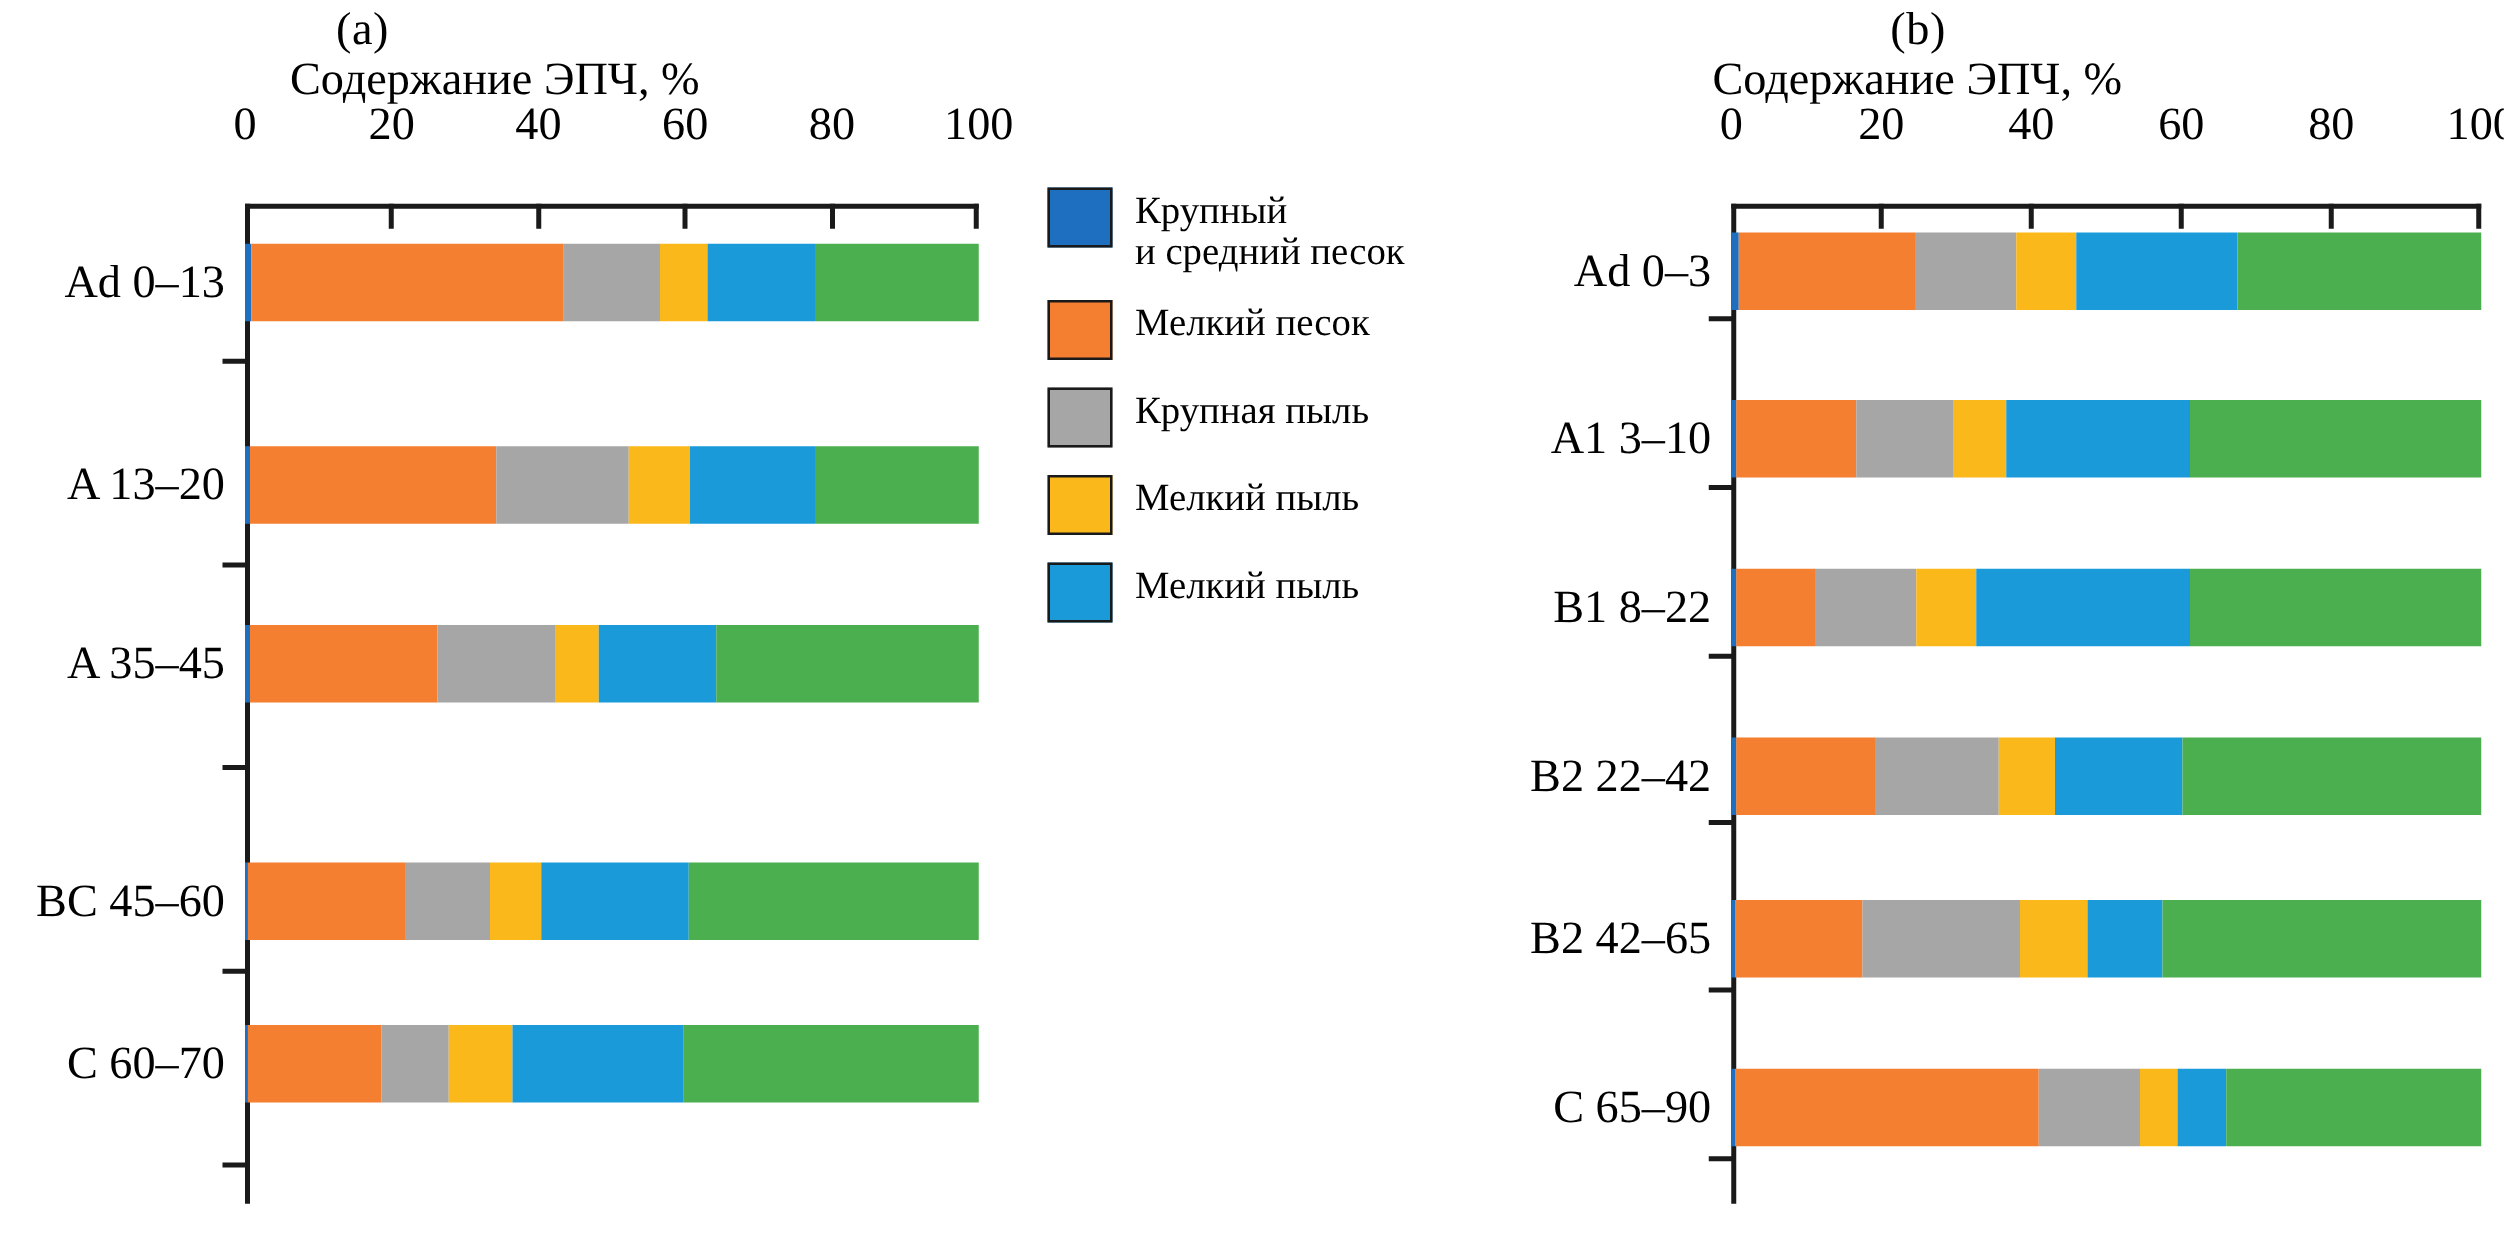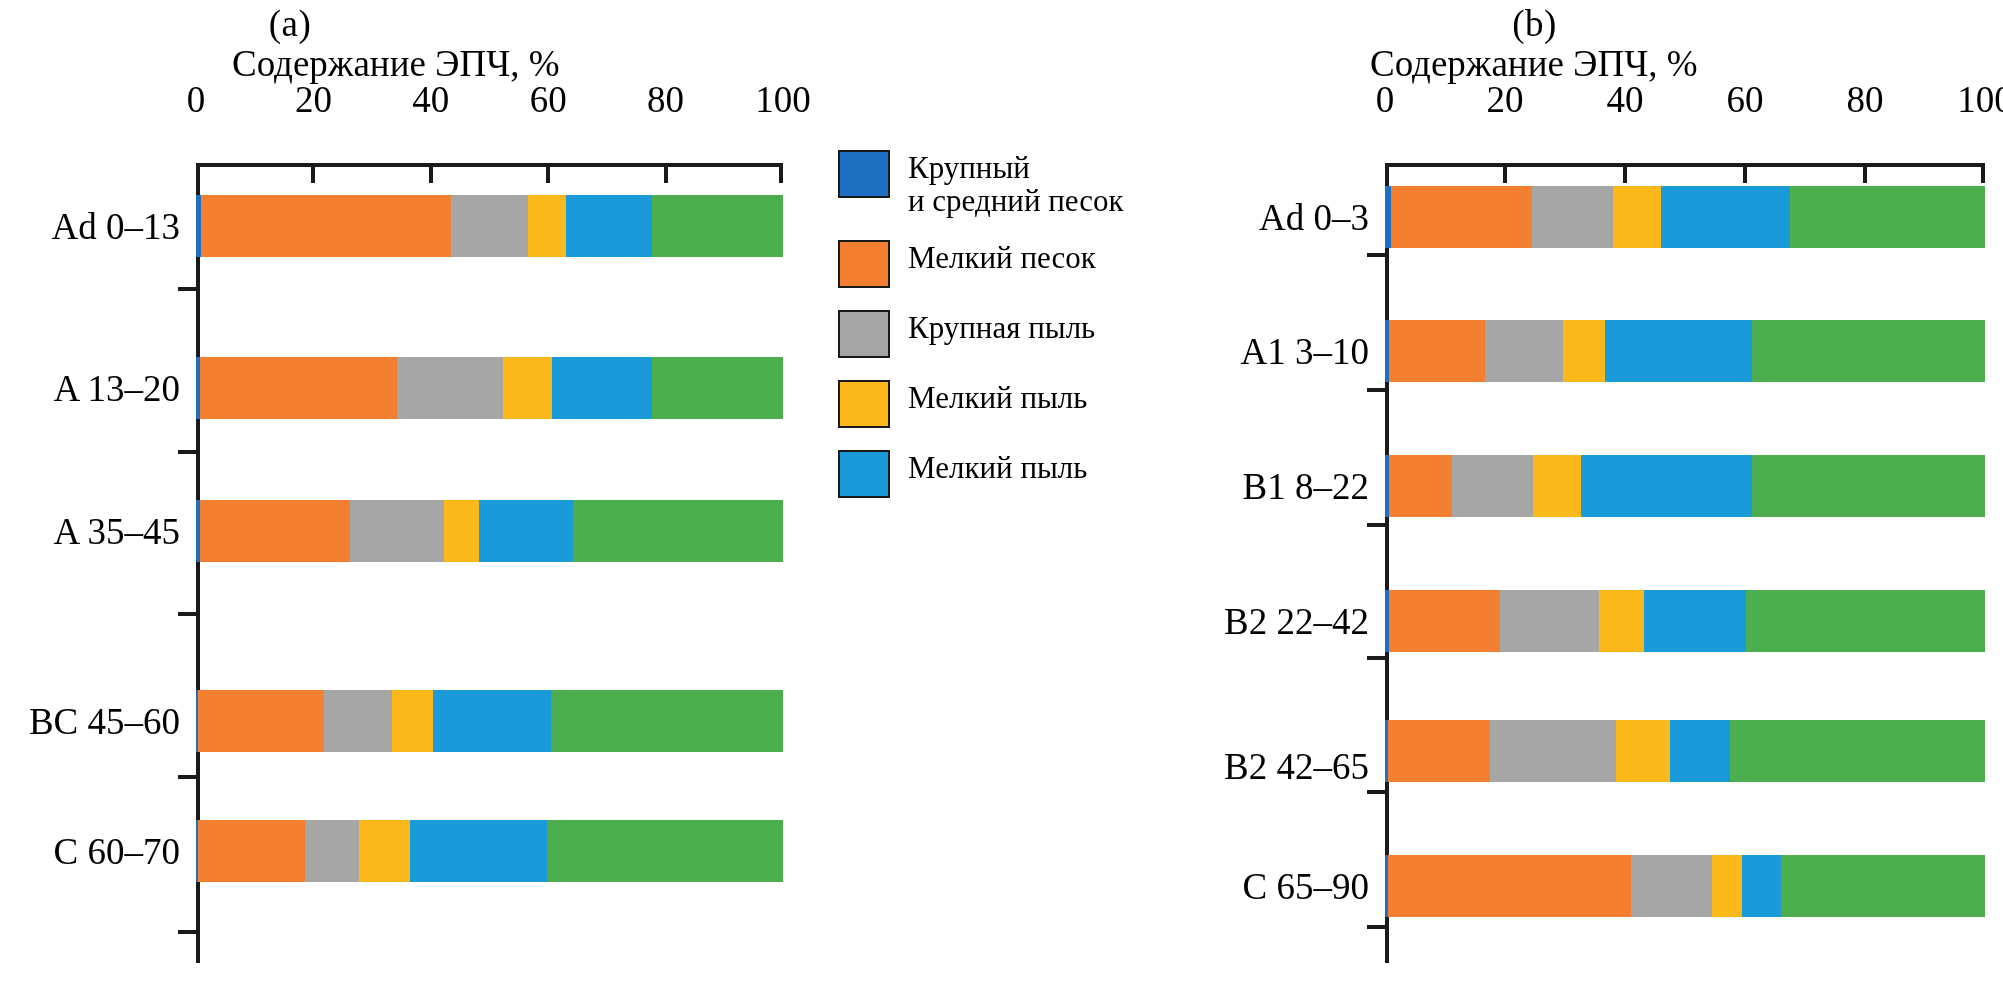--- a/index.html
+++ b/index.html
@@ -330,21 +330,21 @@
           <div class="cat-label" style="position: relative; transform: translateY(-50%);">B2 22–42</div>
         </div>
         <div class="bar-row" style="top: 557px; height: 62px; width: 600px;">
           <div class="seg" style="background: rgb(31, 111, 192); width: 3px;"></div>
           <div class="seg" style="background: rgb(244, 127, 48); width: 102px;"></div>
           <div class="seg" style="background: rgb(166, 166, 166); width: 126px;"></div>
           <div class="seg" style="background: rgb(251, 184, 26); width: 54px;"></div>
           <div class="seg" style="background: rgb(27, 154, 217); width: 60px;"></div>
           <div class="seg" style="background: rgb(76, 175, 79); width: 255px;"></div>
         </div>
-        <div class="cat-label-wrap" style="top: 603px; left: -196px; width: 180px;">
+        <div class="cat-label-wrap" style="top: 588px; left: -196px; width: 180px;">
           <div class="cat-label" style="position: relative; transform: translateY(-50%);">B2 42–65</div>
         </div>
         <div class="bar-row" style="top: 692px; height: 62px; width: 600px;">
           <div class="seg" style="background: rgb(31, 111, 192); width: 3px;"></div>
           <div class="seg" style="background: rgb(244, 127, 48); width: 243px;"></div>
           <div class="seg" style="background: rgb(166, 166, 166); width: 81px;"></div>
           <div class="seg" style="background: rgb(251, 184, 26); width: 30px;"></div>
           <div class="seg" style="background: rgb(27, 154, 217); width: 39px;"></div>
           <div class="seg" style="background: rgb(76, 175, 79); width: 204px;"></div>
         </div>

